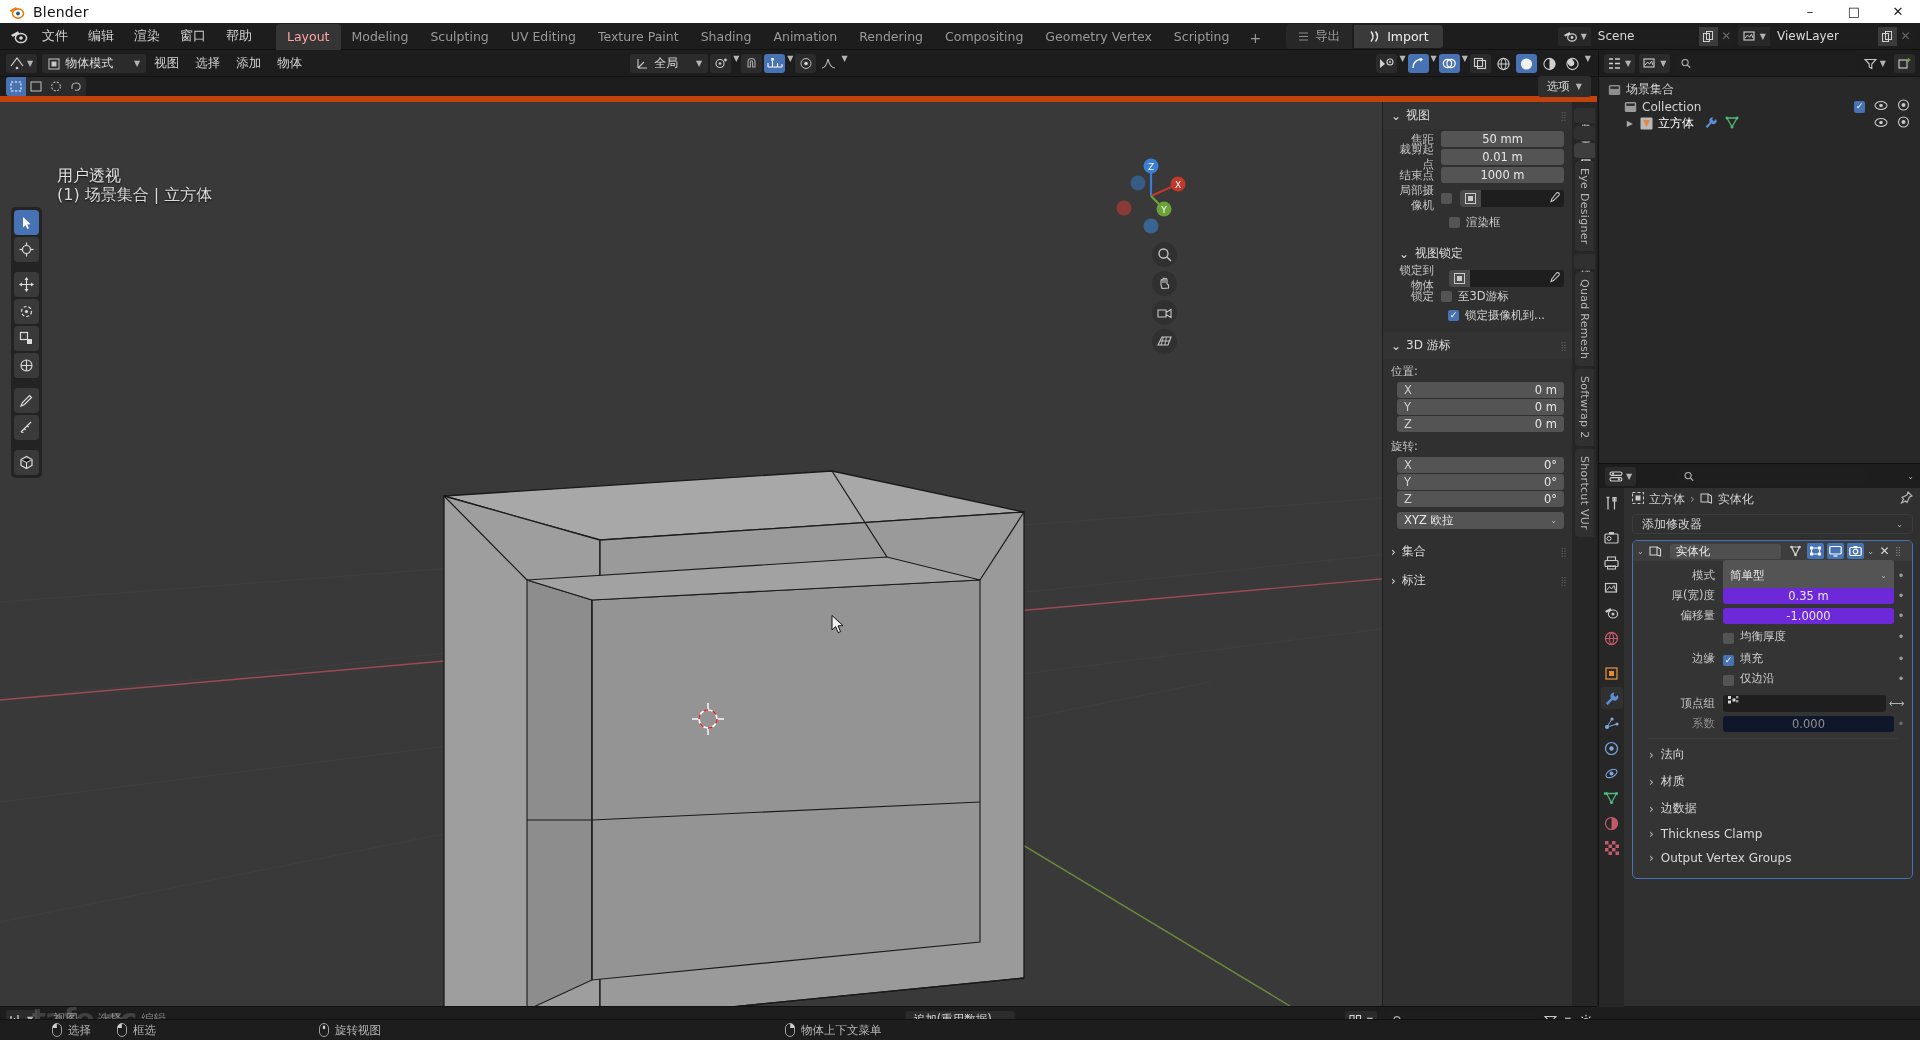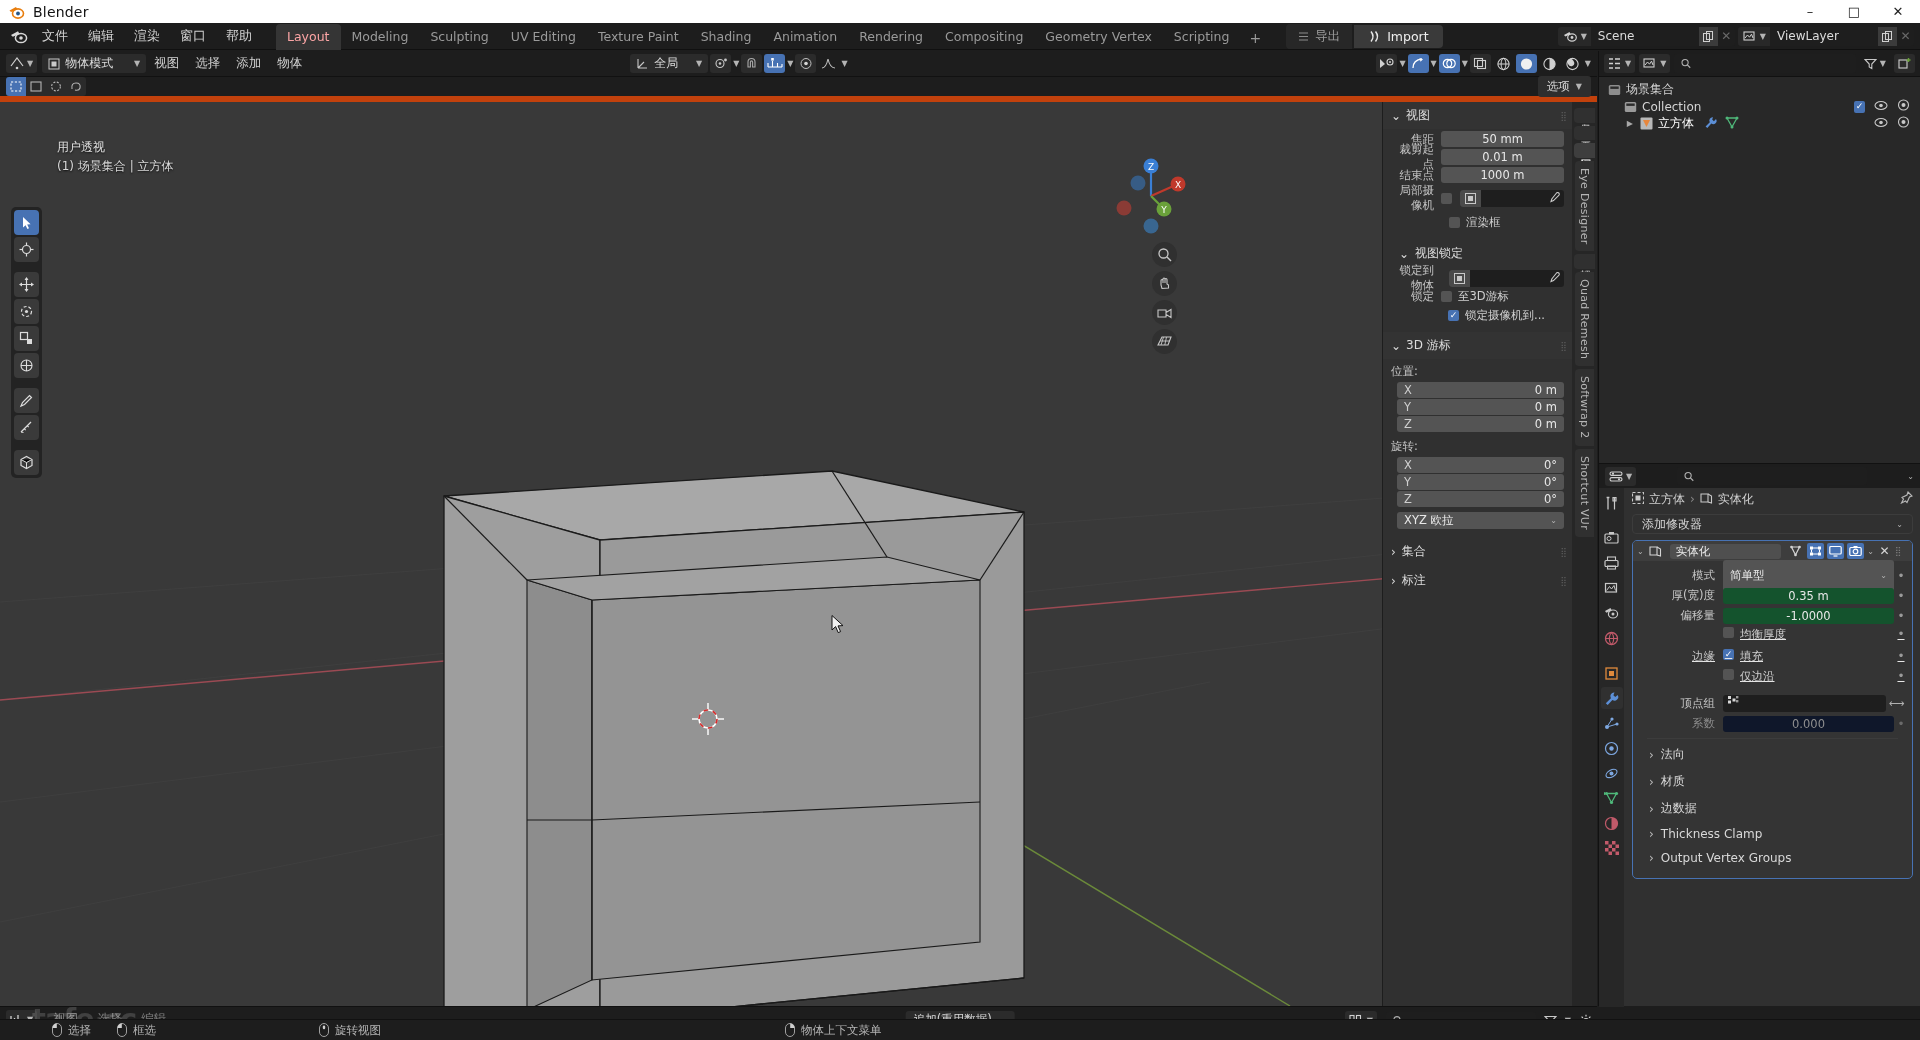--- a/index.html
+++ b/index.html
@@ -81,21 +81,21 @@
   }
   .vp-editor-btn {
     background:#2b2b2b; border-radius:3px; height:19px; display:flex; align-items:center;
     padding:0 4px; gap:3px; margin-right:5px;
   }
   .mode-btn {
     background:#2b2b2b; border-radius:3px; height:19px; display:flex; align-items:center;
     padding:0 6px; gap:5px; font-size:12px; color:#dcdcdc; min-width:104px;
   }
   .hdr-menu { padding:2px 8px; font-size:12.5px; color:#d2d2d2; border-radius:3px; }
-  .hdr-group { display:flex; align-items:center; gap:2px; margin-left:4px; }
+  .hdr-group { display:flex; align-items:flex-start; gap:2px; margin-left:4px; }
   .icon-btn {
     width:21px; height:19px; display:flex; align-items:center; justify-content:center;
     border-radius:3px; background:transparent;
   }
   .icon-btn.box { background:#2b2b2b; }
   .icon-btn.on  { background:#4772b3; }
   .chev { font-size:8px; color:#b4b4b4; }
 
   .vp-header2 {
     position:absolute; left:0; top:26px; width:1597px; height:25px;
@@ -105,21 +105,21 @@
   .sel-mode { display:flex; background:#2b2b2b; border-radius:3px; overflow:hidden; }
   .sel-mode .icon-btn { border-radius:0; width:20px; }
   .sel-mode .icon-btn.on { background:#4772b3; }
 
   .vp-canvas {
     position:absolute; left:0; top:51px; width:1597px; height:904px;
     background:linear-gradient(#393939,#393939);
     overflow:hidden;
   }
   .vp-overlay-text {
-    position:absolute; left:57px; top:36px; font-size:12px; color:#e2e2e2;
+    position:absolute; left:57px; top:64px; font-size:16px; color:#e2e2e2;
     line-height:19px; text-shadow:0 1px 2px rgba(0,0,0,.8); pointer-events:none;
   }
   .vp-overlay-text .l2 { color:#dadada; }
 
   
   .vp-tools {
     position:absolute; left:11px; top:105px; width:31px;
     background:#232323; border-radius:5px; padding:3px; display:flex; flex-direction:column; gap:2px;
   }
   .tool-b {
@@ -268,30 +268,30 @@
   .mod-name {
     flex:1; background:#4f4f4f; border-radius:3px; height:15px; display:flex; align-items:center;
     padding:0 6px; font-size:11.5px; color:#eaeaea; margin:0 3px;
   }
   .mod-ico { width:17px; height:16px; display:flex; align-items:center; justify-content:center; border-radius:2px; }
   .mod-ico.on { background:#4772b3; }
   .mod-body { padding:6px 4px 8px 4px; }
   .pr-row { display:flex; align-items:center; height:17px; margin-bottom:3px; }
   .pr-label { flex:0 0 86px; text-align:right; padding-right:8px; font-size:11.5px; color:#c6c6c6; }
   .pr-field {
-    flex:1; background:#14532d; border-radius:3px; height:16px; line-height:16px; text-align:center;
+    flex:1; background:#6d28d9; border-radius:3px; height:16px; line-height:16px; text-align:center;
     font-size:11.5px; color:#e8e8e8;
   }
   .pr-field.disabled { background:#0f172a; color:#8f8f8f; }
   .pr-drop {
     flex:1; background:#545454; border-radius:3px; height:32px; display:flex; align-items:center;
     padding:0 7px; font-size:11.5px; color:#e8e8e8; justify-content:space-between;
   }
   .pr-dot { flex:0 0 14px; display:flex; align-items:center; justify-content:center; color:#9a9a9a; font-size:12px; }
-  .pr-cb-row { display:flex; align-items:flex-start; height:17px; margin-bottom:3px;text-decoration:underline; }
+  .pr-cb-row { display:flex; align-items:flex-end; height:17px; margin-bottom:3px; }
   .pr-vg {
     flex:1; background:#1e1e1e; border-radius:3px; height:17px; display:flex; align-items:center;
     padding:0 5px; gap:5px;
   }
   .pr-arrows { flex:0 0 22px; display:flex; align-items:center; justify-content:center; color:#b0b0b0; font-size:11px; }
   .pr-closed {
     display:flex; align-items:center; gap:7px; padding:5px 8px 5px 12px; font-size:12px; color:#d8d8d8;
   }
   .pr-divider { height:1px; background:#3c3c3c; margin:6px 10px 2px 10px; }
   .tl-header {

